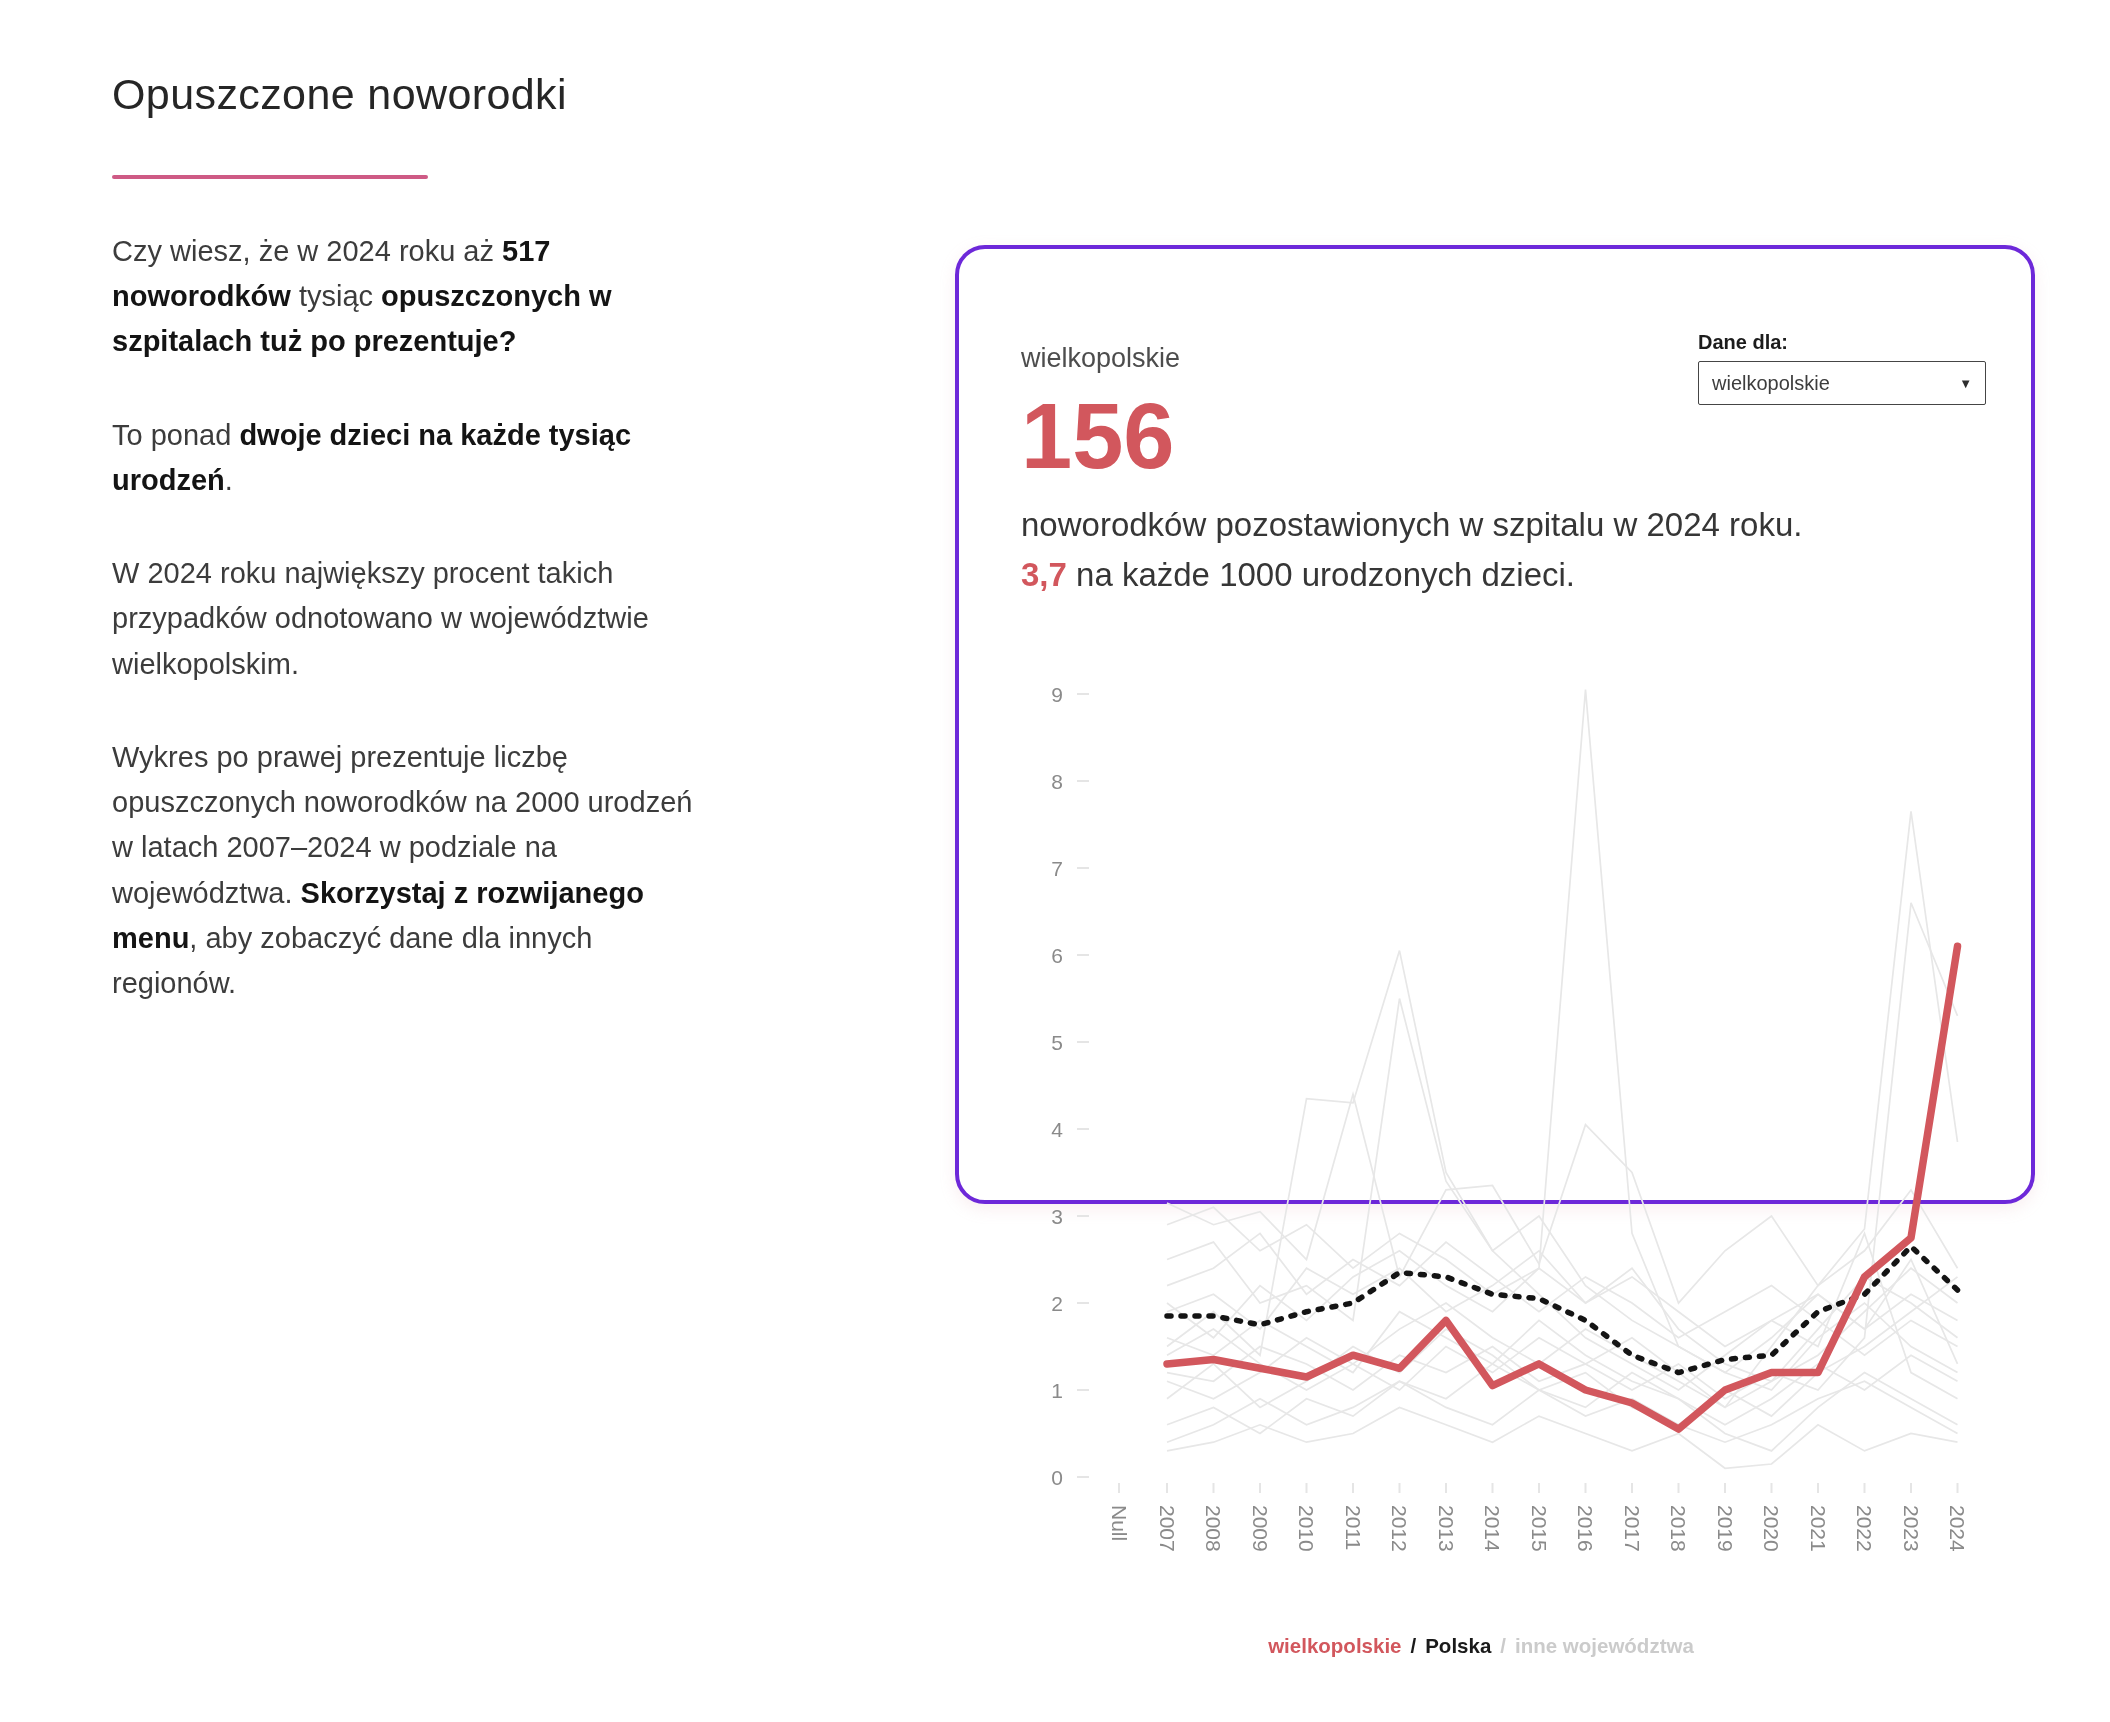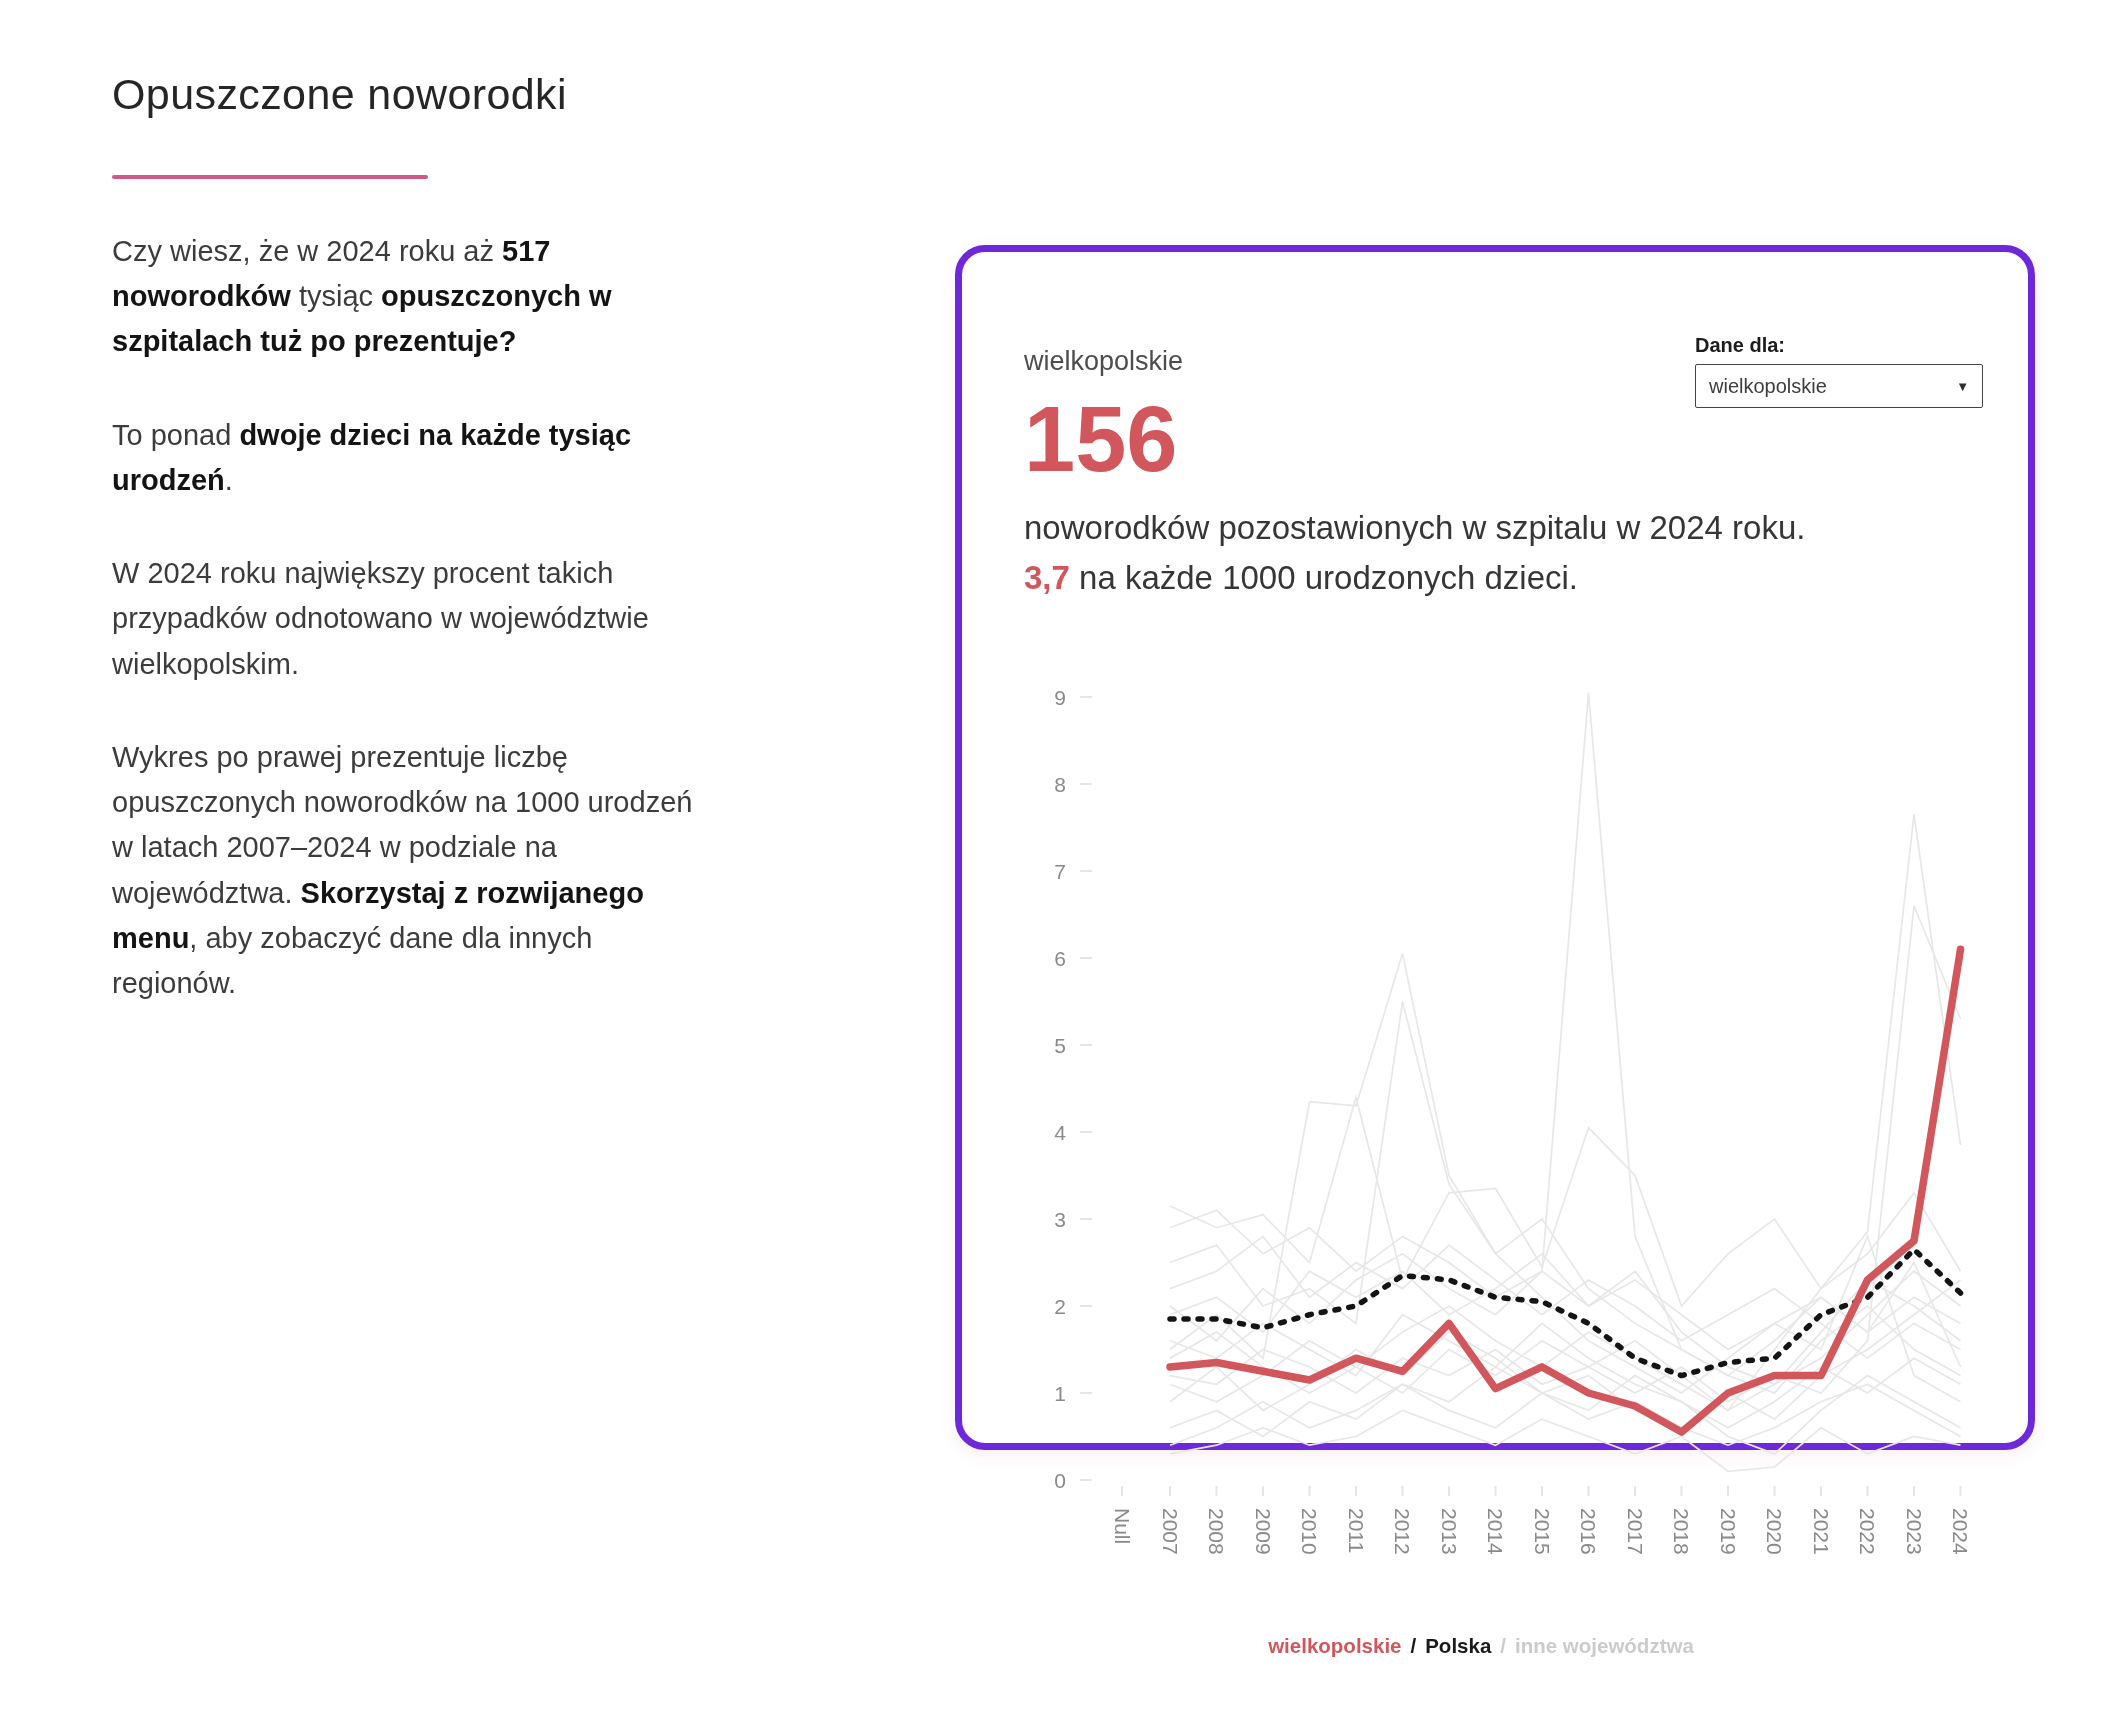--- a/index.html
+++ b/index.html
@@ -9,22 +9,22 @@
   }
   
   .article{position:absolute;left:100px;top:70px;width:600px;margin-left:12px;}
   .page-title{font-size:43px;font-weight:400;color:#262626;margin:0;letter-spacing:.4px;}
   .title-underline{width:316px;height:4px;background:#ce5a85;margin-top:56px;border-radius:2px;}
   .paras{margin-top:50px;}
   .paras p{font-size:29px;line-height:1.56;color:#3c3c3c;margin:0 0 48px 0;}
   .paras strong{color:#141414;font-weight:700;}
   
   .card{
-    position:absolute;left:955px;top:245px;width:1080px;height:1205px;box-sizing:border-box;
-    background:#fff;border:7px solid #6d28d9;border-radius:30px;
+    position:absolute;left:955px;top:245px;width:1080px;height:959px;box-sizing:border-box;
+    background:#fff;border:4px solid #6d28d9;border-radius:30px;
     box-shadow:0 5px 16px rgba(221,160,172,.18);
   }
   .card-header{padding:94px 0 0 62px;}
   .region-label{font-size:27px;color:#4d4d4d;}
   .big-number{font-size:92px;font-weight:700;color:#d2575d;line-height:1;margin-top:16px;}
   .subtitle{font-size:33px;color:#363636;line-height:1.5;margin-top:18px;}
   .subtitle .hl{color:#d2575d;font-weight:700;}
   
   .dropdown{position:absolute;top:82px;right:45px;width:288px;}
   .dropdown-label{font-size:20px;font-weight:700;color:#1c1c1c;margin-bottom:7px;}
@@ -50,21 +50,21 @@
 </head>
 <body>
 
 <div class="article">
   <h1 class="page-title">Opuszczone noworodki</h1>
   <div class="title-underline"></div>
   <div class="paras">
     <p><span>Czy wiesz, że w 2024 roku aż </span><strong>517 noworodków</strong><span> tysiąc </span><strong>opuszczonych w szpitalach tuż po prezentuje?</strong></p>
     <p><span>To ponad </span><strong>dwoje dzieci na każde tysiąc urodzeń</strong><span>.</span></p>
     <p><span>W 2024 roku największy procent takich przypadków odnotowano w województwie wielkopolskim.</span></p>
-    <p><span>Wykres po prawej prezentuje liczbę opuszczonych noworodków na 1000 urodzeń w latach 2007–2024 w podziale na województwa. </span><strong>Skorzystaj z rozwijanego menu</strong><span>, aby zobaczyć dane dla innych regionów.</span></p>
+    <p><span>Wykres po prawej prezentuje liczbę opuszczonych noworodków na 2000 urodzeń w latach 2007–2024 w podziale na województwa. </span><strong>Skorzystaj z rozwijanego menu</strong><span>, aby zobaczyć dane dla innych regionów.</span></p>
   </div>
 </div>
 
 <div class="card">
 
   <div class="dropdown">
     <div class="dropdown-label">Dane dla:</div>
     <div class="dropdown-box" role="combobox" aria-expanded="false">
       <span class="dropdown-value">wielkopolskie</span>
       <span class="caret">▼</span>

